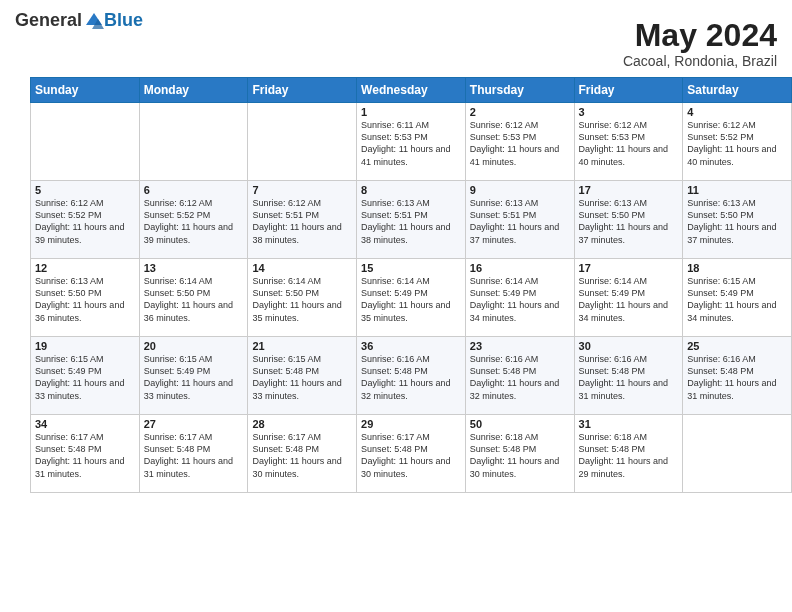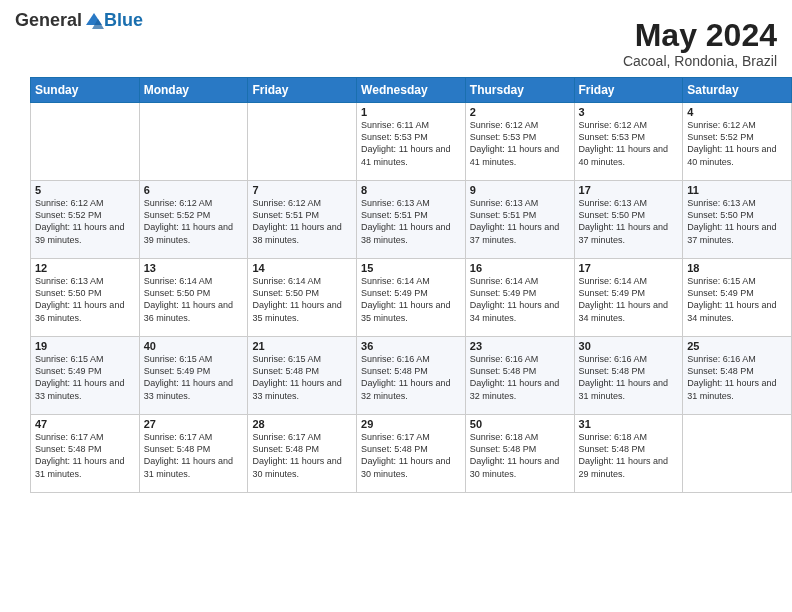--- a/index.html
+++ b/index.html
@@ -256,21 +256,21 @@
           </td>
         </tr>
         <tr>
           <td>
             <span class="day-number">19</span>
             <div class="day-info" style="white-space: pre-line;">Sunrise: 6:15 AM
 Sunset: 5:49 PM
 Daylight: 11 hours and 33 minutes.</div>
           </td>
           <td>
-            <span class="day-number">40</span>
+            <span class="day-number">20</span>
             <div class="day-info" style="white-space: pre-line;">Sunrise: 6:15 AM
 Sunset: 5:49 PM
 Daylight: 11 hours and 33 minutes.</div>
           </td>
           <td>
             <span class="day-number">21</span>
             <div class="day-info" style="white-space: pre-line;">Sunrise: 6:15 AM
 Sunset: 5:48 PM
 Daylight: 11 hours and 33 minutes.</div>
           </td>
@@ -294,21 +294,21 @@
           </td>
           <td>
             <span class="day-number">25</span>
             <div class="day-info" style="white-space: pre-line;">Sunrise: 6:16 AM
 Sunset: 5:48 PM
 Daylight: 11 hours and 31 minutes.</div>
           </td>
         </tr>
         <tr>
           <td>
-            <span class="day-number">47</span>
+            <span class="day-number">34</span>
             <div class="day-info" style="white-space: pre-line;">Sunrise: 6:17 AM
 Sunset: 5:48 PM
 Daylight: 11 hours and 31 minutes.</div>
           </td>
           <td>
             <span class="day-number">27</span>
             <div class="day-info" style="white-space: pre-line;">Sunrise: 6:17 AM
 Sunset: 5:48 PM
 Daylight: 11 hours and 31 minutes.</div>
           </td>

